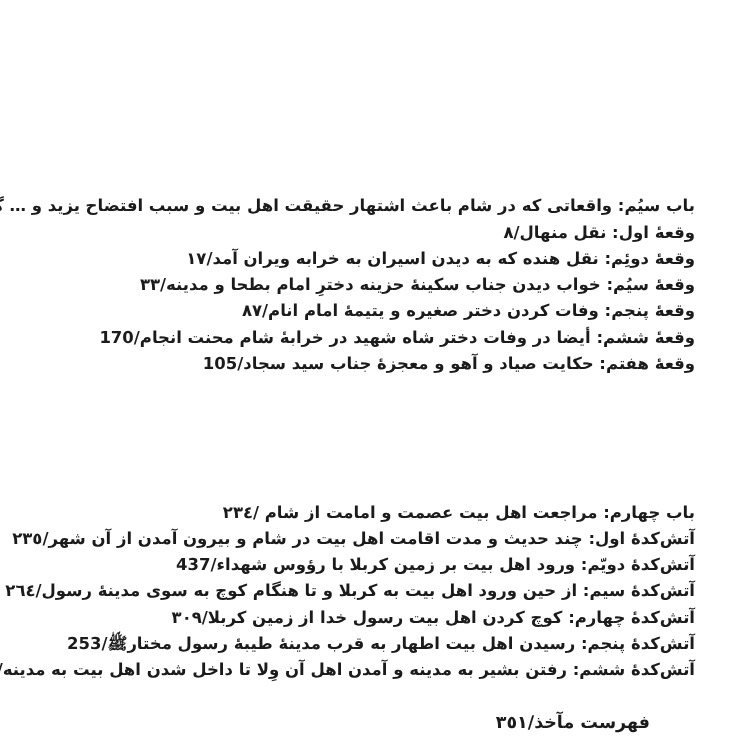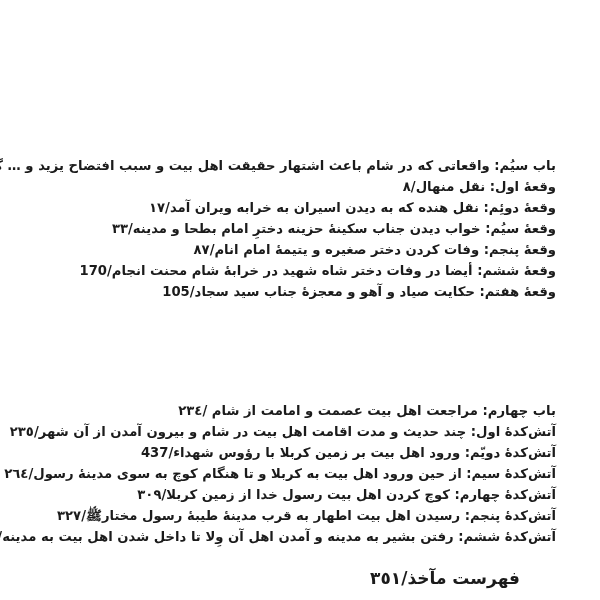--- a/index.html
+++ b/index.html
@@ -34,21 +34,21 @@
     overflow: visible;
   }
   #block-bab3 { top: 155px; }
   #block-bab4 { top: 400px; }
   .footer-line {
     position: absolute;
     top: 568px;
     right: 80px;
     direction: rtl;
     text-align: right;
-    font-size: 17px;
+    font-size: 14px;
     height: 21px;
     line-height: 21px;
     white-space: nowrap;
   }
 </style>
 </head>
 <body>
 
 <div class="page">
 
@@ -61,19 +61,19 @@
     <div class="toc-line">وقعۀ ششم: أیضا در وفات دختر شاه شهید در خرابۀ شام محنت انجام/170</div>
     <div class="toc-line">وقعۀ هفتم: حکایت صیاد و آهو و معجزۀ جناب سید سجاد/105</div>
   </div>
 
   <div class="toc-block" id="block-bab4">
     <div class="toc-line">باب چهارم: مراجعت اهل بیت عصمت و امامت از شام /٢٣٤</div>
     <div class="toc-line">آتش‌کدۀ اول: چند حدیث و مدت اقامت اهل بیت در شام و بیرون آمدن از آن شهر/٢٣٥</div>
     <div class="toc-line">آتش‌کدۀ دویّم: ورود اهل بیت بر زمین کربلا با رؤوس شهداء/437</div>
     <div class="toc-line">آتش‌کدۀ سیم: از حین ورود اهل بیت به کربلا و تا هنگام کوچ به سوی مدینۀ رسول/٢٦٤</div>
     <div class="toc-line">آتش‌کدۀ چهارم: کوچ کردن اهل بیت رسول خدا از زمین کربلا/٣٠٩</div>
-    <div class="toc-line">آتش‌کدۀ پنجم: رسیدن اهل بیت اطهار به قرب مدینۀ طیبۀ رسول مختارﷺ/٣٢٧</div>
+    <div class="toc-line">آتش‌کدۀ پنجم: رسیدن اهل بیت اطهار به قرب مدینۀ طیبۀ رسول مختارﷺ/253</div>
     <div class="toc-line">آتش‌کدۀ ششم: رفتن بشیر به مدینه و آمدن اهل آن وِلا تا داخل شدن اهل بیت به مدینه/٣٣٥</div>
   </div>
 
   <div class="footer-line">فهرست مآخذ/٣٥١</div>
 
 </div>
 
 </body></html>

